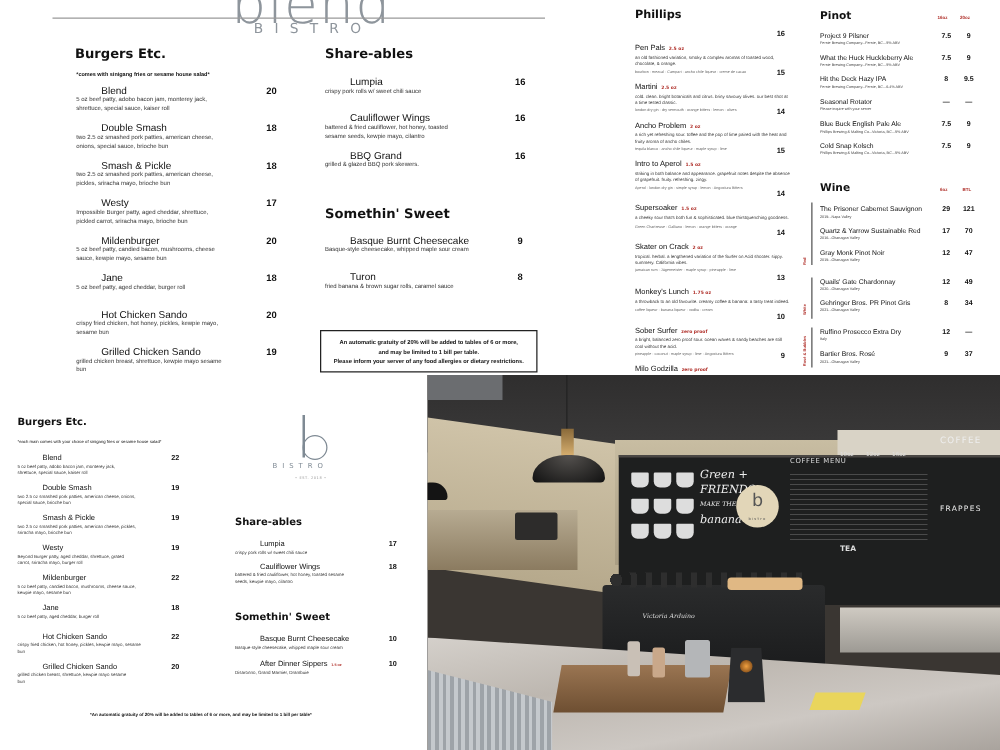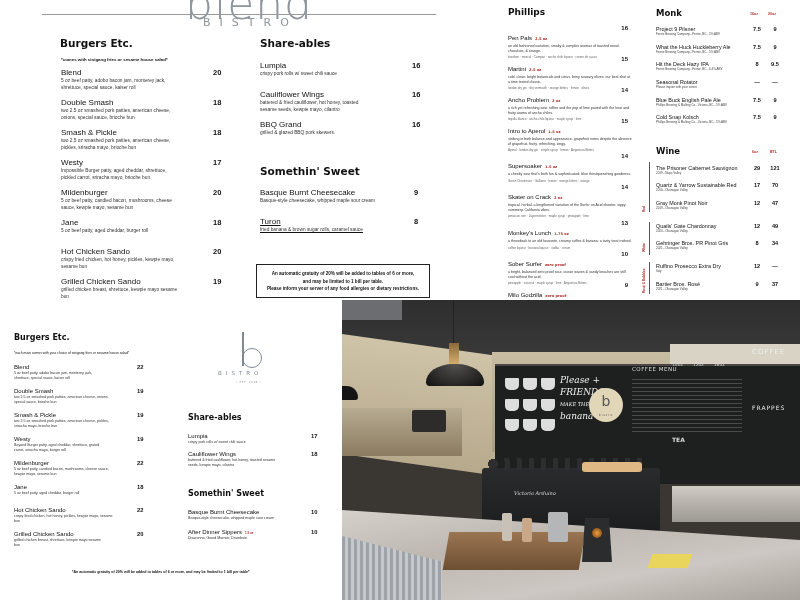--- a/index.html
+++ b/index.html
@@ -7,21 +7,21 @@
   body { position: relative; font-family: "DejaVu Sans", sans-serif; color: #111; }
   .panel { position: absolute; background: #fff; overflow: hidden; }
 
   
   #pA { left: 0; top: 0; width: 500px; height: 300px; }
   #pA .logo-word { position: absolute; left: 185px; top: -22px; font-size: 44px; color: #8e959c; font-weight: 300; letter-spacing: 1px; font-family: "DejaVu Sans", sans-serif; }
   #pA .logo-rule { position: absolute; left: 42px; top: 14px; width: 394px; height: 1px; background: #999; }
   #pA .logo-sub { position: absolute; left: 203px; top: 16px; font-size: 11px; letter-spacing: 9px; color: #8e959c; }
   .sec-title { position: absolute; font-weight: bold; font-family: "DejaVu Sans", sans-serif; }
   .item { position: absolute; }
-  .item .nm { font-size: 8px; font-family: "Liberation Sans", sans-serif; color: #111; white-space: nowrap; }
+  .item .nm { font-size: 8px; font-family: "Liberation Sans", sans-serif; color: #111; white-space: nowrap; margin-left: 20px; }
   .item .ds { font-size: 4.6px; line-height: 6.4px; color: #333; font-family: "Liberation Sans", sans-serif; margin-top: 1px; }
   .item .pr { position: absolute; top: 0; font-weight: bold; font-size: 7.5px; font-family: "Liberation Sans", sans-serif; }
   .note { position: absolute; font-size: 4.4px; font-weight: bold; font-family: "Liberation Sans", sans-serif; white-space: nowrap; }
 
   #pA .sec-title { font-size: 10.5px; }
   #pA .item .nm { font-size: 8px; }
   #pA .item .ds { font-size: 4.8px; line-height: 6.5px; }
   #pA .item .pr { font-size: 7.5px; }
   #pA .gratuity { position: absolute; left: 256px; top: 264px; width: 174px; height: 34px; border: 1.5px solid #222; font-size: 4.6px; font-weight: bold; text-align: center; padding-top: 5px; line-height: 7.6px; font-family: "Liberation Sans", sans-serif; }
 
@@ -132,21 +132,21 @@
     <div class="ds" style="width:120px">grilled &amp; glazed BBQ pork skewers.</div>
     <div class="pr" style="left:152px">16</div>
   </div>
 
   <div class="sec-title" style="left:260px;top:165px;">Somethin' Sweet</div>
   <div class="item" style="left:260px;top:188px;width:165px;">
     <div class="nm">Basque Burnt Cheesecake</div>
     <div class="ds" style="width:140px">Basque-style cheesecake, whipped maple sour cream</div>
     <div class="pr" style="left:154px">9</div>
   </div>
-  <div class="item" style="left:260px;top:217px;width:165px;text-decoration:underline;">
+  <div class="item" style="left:260px;top:217px;width:165px;">
     <div class="nm">Turon</div>
     <div class="ds" style="width:140px">fried banana &amp; brown sugar rolls, caramel sauce</div>
     <div class="pr" style="left:154px">8</div>
   </div>
 
   <div class="gratuity">
     <div>An automatic gratuity of 20% will be added to tables of 6 or more,</div>
     <div>and may be limited to 1 bill per table.</div>
     <div>Please inform your server of any food allergies or dietary restrictions.</div>
   </div>
@@ -204,21 +204,21 @@
     <div class="ing">pineapple · coconut · maple syrup · lime · Angostura Bitters</div>
   </div>
   <div class="ck" style="top:282px">
     <span class="nm">Milo Godzilla</span><span class="oz">zero proof</span>
     <div class="pr">9</div>
     
   </div>
 </div>
 
 <div class="panel" id="pC">
-  <div class="sec-title" style="left:16px;top:8px;">Monk</div>
+  <div class="sec-title" style="left:16px;top:8px;">Pinot</div>
   <div class="col-h" style="left:110px;top:12px;">16oz</div>
   <div class="col-h" style="left:128px;top:12px;">20oz</div>
 
   <div class="bv" style="top:26px">
     <div class="nm">Project 9 Pilsner</div>
     <div class="ds">Fernie Brewing Company...Fernie, BC...5% ABV</div>
     <div class="p1">7.5</div>
     <div class="p2">9</div>
   </div>
   <div class="bv" style="top:44px">
@@ -406,21 +406,21 @@
     <div style="height:12px;background:#ddd;border-radius:1px 1px 5px 5px;"></div>
     <div style="height:12px;background:#ddd;border-radius:1px 1px 5px 5px;"></div>
     <div style="height:12px;background:#ddd;border-radius:1px 1px 5px 5px;"></div>
     <div style="height:12px;background:#ddd;border-radius:1px 1px 5px 5px;"></div>
     <div style="height:12px;background:#ddd;border-radius:1px 1px 5px 5px;"></div>
     <div style="height:12px;background:#ddd;border-radius:1px 1px 5px 5px;"></div>
     <div style="height:12px;background:#ddd;border-radius:1px 1px 5px 5px;"></div>
     <div style="height:12px;background:#ddd;border-radius:1px 1px 5px 5px;"></div>
   </div>
   <div class="ph" style="left:218px;top:74px;font-size:9px;line-height:12px;color:#eee;font-family:'DejaVu Serif',serif;font-style:italic;">
-    <div>Please +</div>
+    <div>Green +</div>
     <div>FRIENDS</div>
     <div style="font-size:5px;">MAKE THE</div>
     <div>banana</div>
   </div>
   <div class="ph" style="left:247px;top:88px;width:34px;height:34px;border-radius:50%;background:#e2d6b8;text-align:center;color:#555;font-size:14px;line-height:26px;">
     b<div style="font-size:3px;line-height:3px;letter-spacing:1px;">bistro</div>
   </div>
   <div class="ph" style="left:290px;top:66px;font-size:5.5px;color:#ddd;letter-spacing:0.5px;">COFFEE MENU</div>
   <div class="ph" style="left:330px;top:62px;font-size:4.5px;color:#ddd;display:flex;gap:10px;">
     <span>10oz</span>

